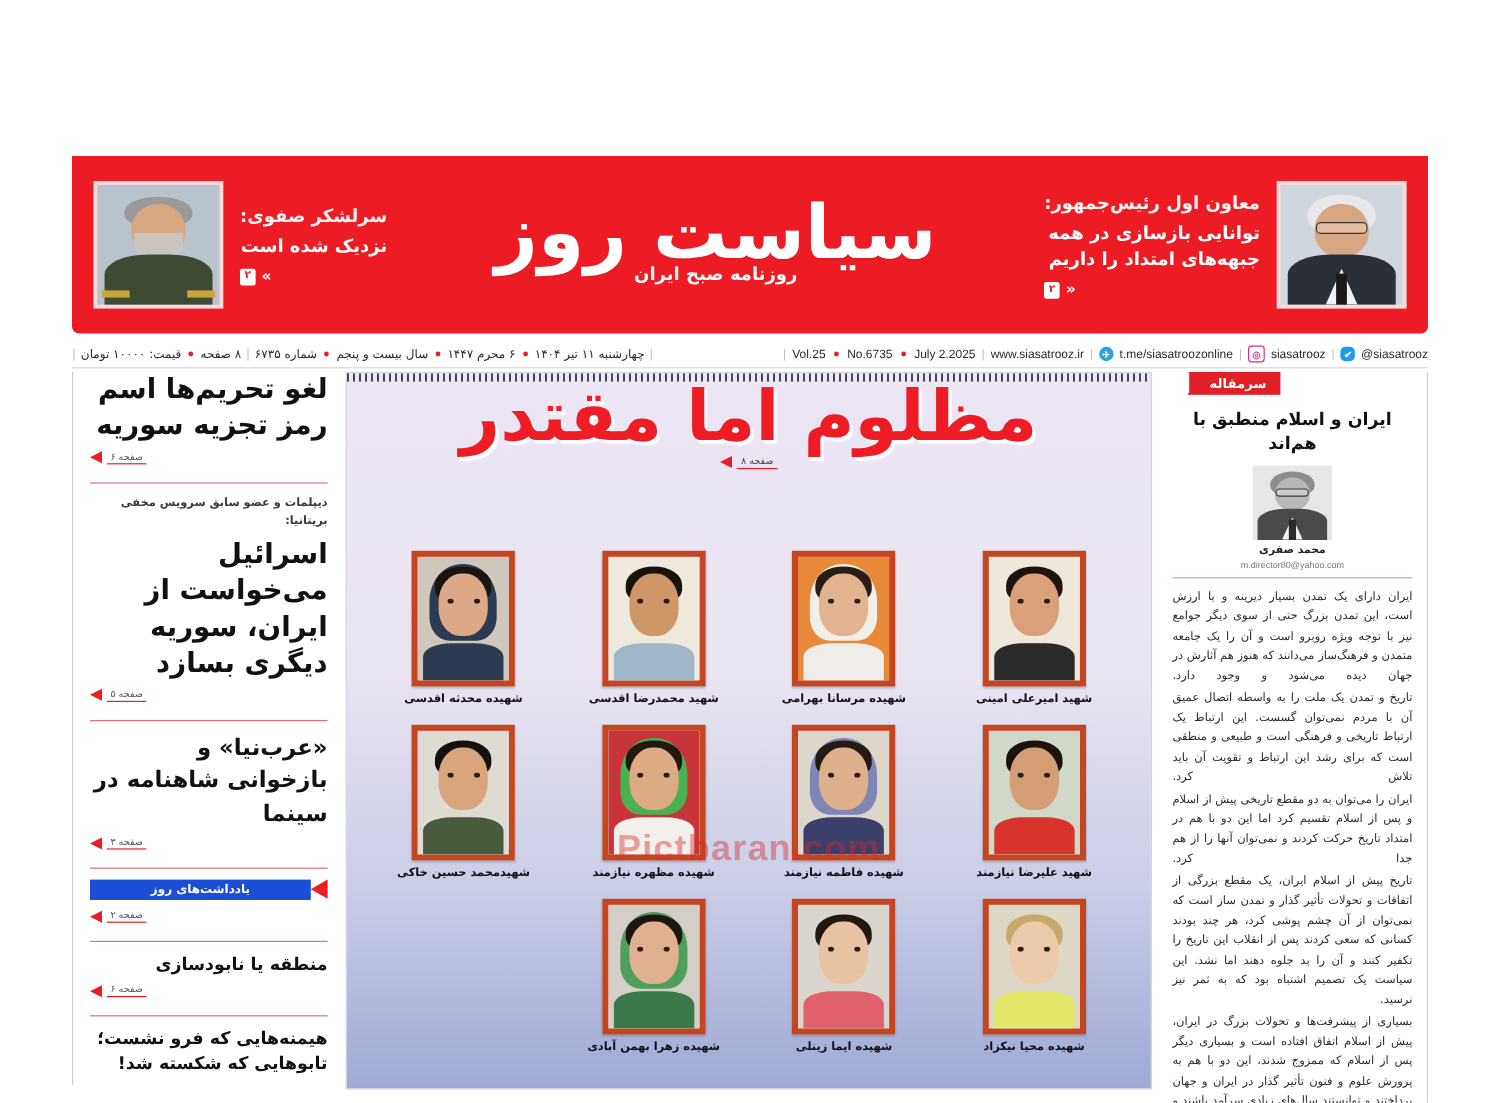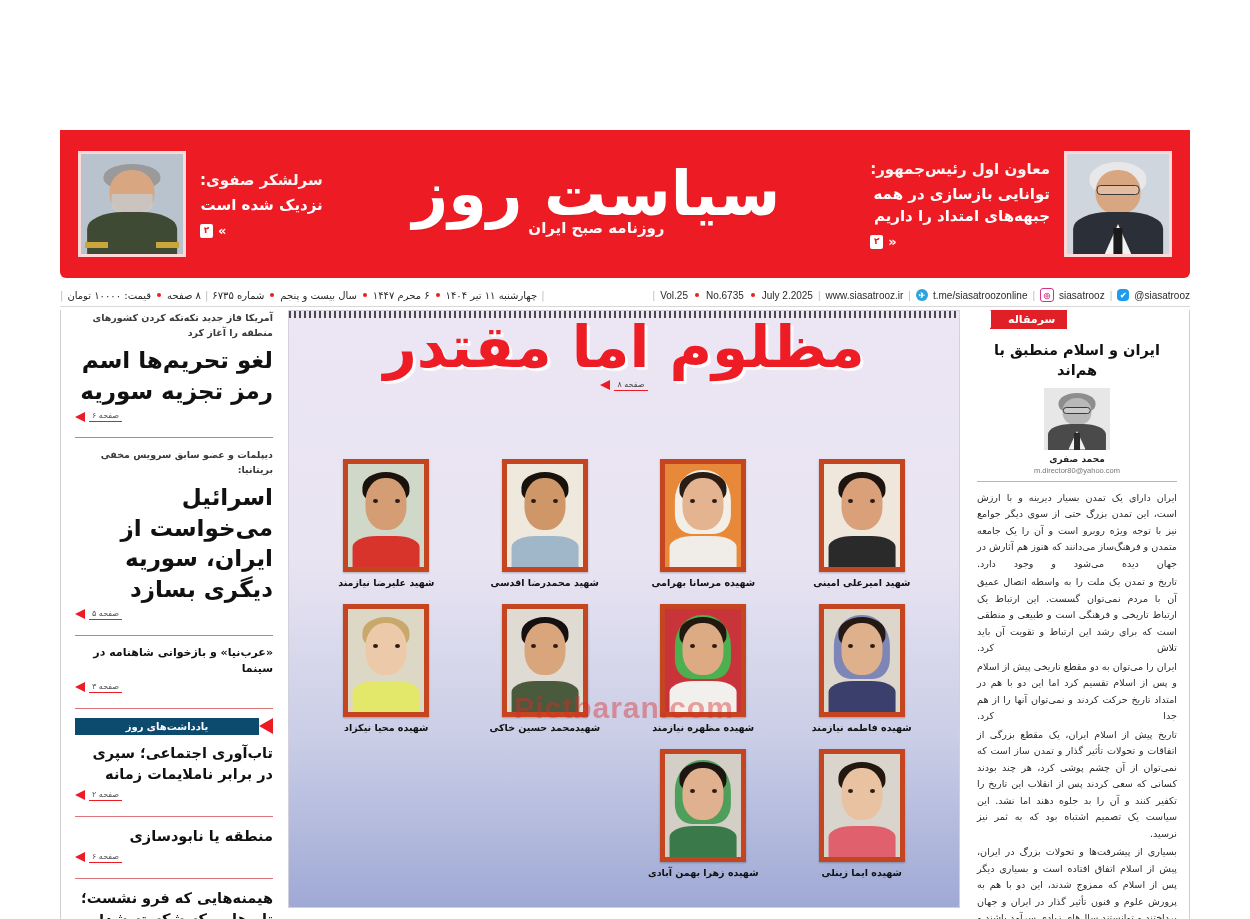--- a/index.html
+++ b/index.html
@@ -115,39 +115,39 @@
     direction:rtl;text-align:right;
     border-left:1px solid #cfcfcf;
     padding-left:14px;box-sizing:border-box;
   }
   .sb-item{padding-bottom:6px;}
   .sb-kicker{font-size:9.5px;color:#3b3b3b;line-height:1.6;margin-bottom:5px;font-weight:600;}
   .sb-head{
     font-size:23px;font-weight:bold;color:#111;line-height:1.32;
     letter-spacing:-.3px;
   }
-  .sb-head.sm{font-size:11px;line-height:1.45;}
+  .sb-head.sm{font-size:19px;line-height:1.45;}
   .sb-head.xs{font-size:14.5px;line-height:1.45;}
   .pagetag{
     display:flex;align-items:center;gap:4px;margin:5px 0 0;direction:rtl;
     justify-content:flex-end;
   }
   .pagetag .lbl{
     font-size:8px;color:#555;border-bottom:1px solid #ed1c24;padding:0 3px 1px;
   }
   .arrow-red{
     width:0;height:0;border-top:5px solid transparent;border-bottom:5px solid transparent;
     border-right:10px solid #ed1c24;
   }
   .rule{height:1px;background:#d0474f;margin:9px 0 9px;opacity:.75;}
   .section-flag{
     display:flex;align-items:stretch;margin:4px 0 8px;height:17px;direction:rtl;
   }
   .section-flag .bar{
-    flex:1;background:#0c4a6e;color:#fff;font-size:10px;font-weight:bold;
+    flex:1;background:#1d4ed8;color:#fff;font-size:10px;font-weight:bold;
     display:flex;align-items:center;justify-content:center;
   }
   .section-flag .tip{
     width:0;height:0;border-top:8.5px solid transparent;border-bottom:8.5px solid transparent;
     border-right:14px solid #ed1c24;
   }
 
   
   .center-col{
     position:absolute;left:228px;top:0;width:672px;height:598px;
@@ -348,21 +348,20 @@
       <span>قیمت: ۱۰۰۰۰ تومان</span>
       <span class="sep">|</span>
     </div>
   </div>
 
   <div class="cols">
 
     <div class="left-col">
 
       <div class="sb-item">
-        <div class="sb-kicker">آمریکا فاز جدید تکه‌تکه کردن کشورهای منطقه را آغاز کرد</div>
         <div class="sb-head">لغو تحریم‌ها اسم رمز تجزیه سوریه</div>
         <div class="pagetag">
           <span class="lbl">صفحه ۶</span>
           <span class="arrow-red"></span>
         </div>
       </div>
       <div class="rule"></div>
 
       <div class="sb-item">
         <div class="sb-kicker">دیپلمات و عضو سابق سرویس مخفی بریتانیا:</div>
@@ -382,21 +381,20 @@
         </div>
       </div>
       <div class="rule"></div>
 
       <div class="section-flag">
         <div class="tip"></div>
         <div class="bar">یادداشت‌های روز</div>
       </div>
 
       <div class="sb-item">
-        <div class="sb-head xs">تاب‌آوری اجتماعی؛ سپری در برابر ناملایمات زمانه</div>
         <div class="pagetag">
           <span class="lbl">صفحه ۲</span>
           <span class="arrow-red"></span>
         </div>
       </div>
       <div class="rule"></div>
 
       <div class="sb-item">
         <div class="sb-head xs">منطقه یا نابودسازی</div>
         <div class="pagetag">
@@ -455,20 +453,34 @@
               <div class="kid">
                 <div class="bg" style="background:#efe8dd"></div>
                 <div class="hr" style="background:#18120d"></div>
                 <div class="hd" style="background:#cf9668"></div>
                 <div class="ey l"></div>
                 <div class="ey r"></div>
                 <div class="tr" style="background:#9fb7c9"></div>
               </div>
             </div>
             <div class="caption">شهید محمدرضا اقدسی</div>
+          </div>
+          <div class="cell">
+            <div class="frame">
+              <div class="kid">
+                <div class="bg" style="background:#cfc7bb"></div>
+                <div class="scarf" style="background:#2d3b52"></div>
+                <div class="hr" style="background:#1b1310"></div>
+                <div class="hd" style="background:#dca886"></div>
+                <div class="ey l"></div>
+                <div class="ey r"></div>
+                <div class="tr" style="background:#2d3b52"></div>
+              </div>
+            </div>
+            <div class="caption">شهیده محدثه اقدسی</div>
           </div>
           <div class="cell">
             <div class="frame">
               <div class="kid">
                 <div class="bg" style="background:#cfd8c9"></div>
                 <div class="hr" style="background:#1a120d"></div>
                 <div class="hd" style="background:#d59d73"></div>
                 <div class="ey l"></div>
                 <div class="ey r"></div>
                 <div class="tr" style="background:#d9342c"></div>

